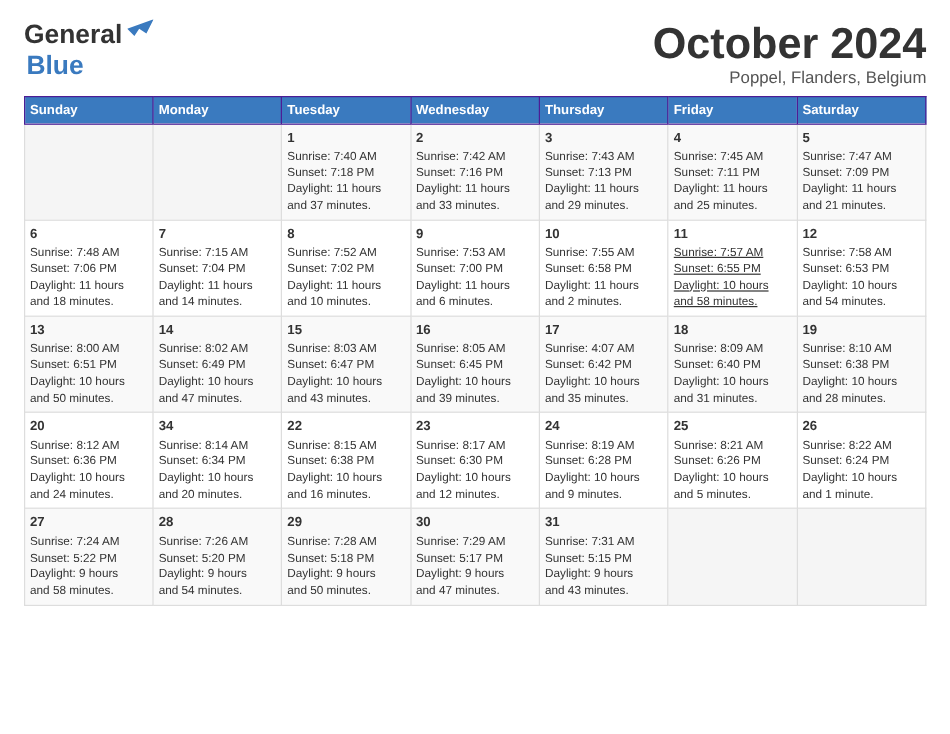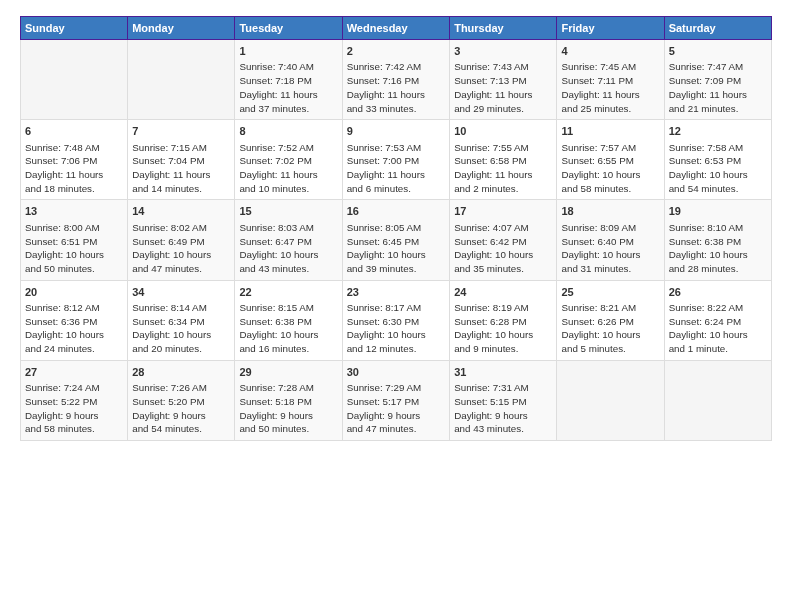--- a/index.html
+++ b/index.html
@@ -85,20 +85,37 @@
       font-size: 9.8px;
       color: #333;
       line-height: 1.4;
     }
     .empty { background: #f5f5f5 !important; }
   </style>
 </head>
 <body>
 
 <div class="page">
+  <div class="header">
+    <div class="logo">
+      <div class="logo-row">
+        <span style="font-size:22px;font-weight:bold;color:#333;">General</span>
+        <svg width="22" height="20" viewBox="0 0 22 20" style="margin-left:2px;margin-top:-6px;">
+          <polygon points="0,8 22,0 16,12 10,8 6,14" fill="#3a7abf"></polygon>
+        </svg>
+      </div>
+      <div>
+        <span style="font-size:22px;font-weight:bold;color:#3a7abf;margin-left:2px;">Blue</span>
+      </div>
+    </div>
+    <div class="title-block">
+      <div class="month-title">October 2024</div>
+      <div class="location">Poppel, Flanders, Belgium</div>
+    </div>
+  </div>
 
   <table class="calendar">
     <thead>
       <tr>
         <th>Sunday</th>
         <th>Monday</th>
         <th>Tuesday</th>
         <th>Wednesday</th>
         <th>Thursday</th>
         <th>Friday</th>
@@ -176,21 +193,21 @@
           </td>
           <td>
             <span class="day-num">10</span>
             <div class="day-info" style="white-space: pre-line;">Sunrise: 7:55 AM
 Sunset: 6:58 PM
 Daylight: 11 hours
 and 2 minutes.</div>
           </td>
           <td>
             <span class="day-num">11</span>
-            <div class="day-info" style="white-space: pre-line;">Sunrise: 7:57 AM
+            <div class="day-info" style="white-space: pre-line; text-decoration: underline;">Sunrise: 7:57 AM
 Sunset: 6:55 PM
 Daylight: 10 hours
 and 58 minutes.</div>
           </td>
           <td>
             <span class="day-num">12</span>
             <div class="day-info" style="white-space: pre-line;">Sunrise: 7:58 AM
 Sunset: 6:53 PM
 Daylight: 10 hours
 and 54 minutes.</div>

